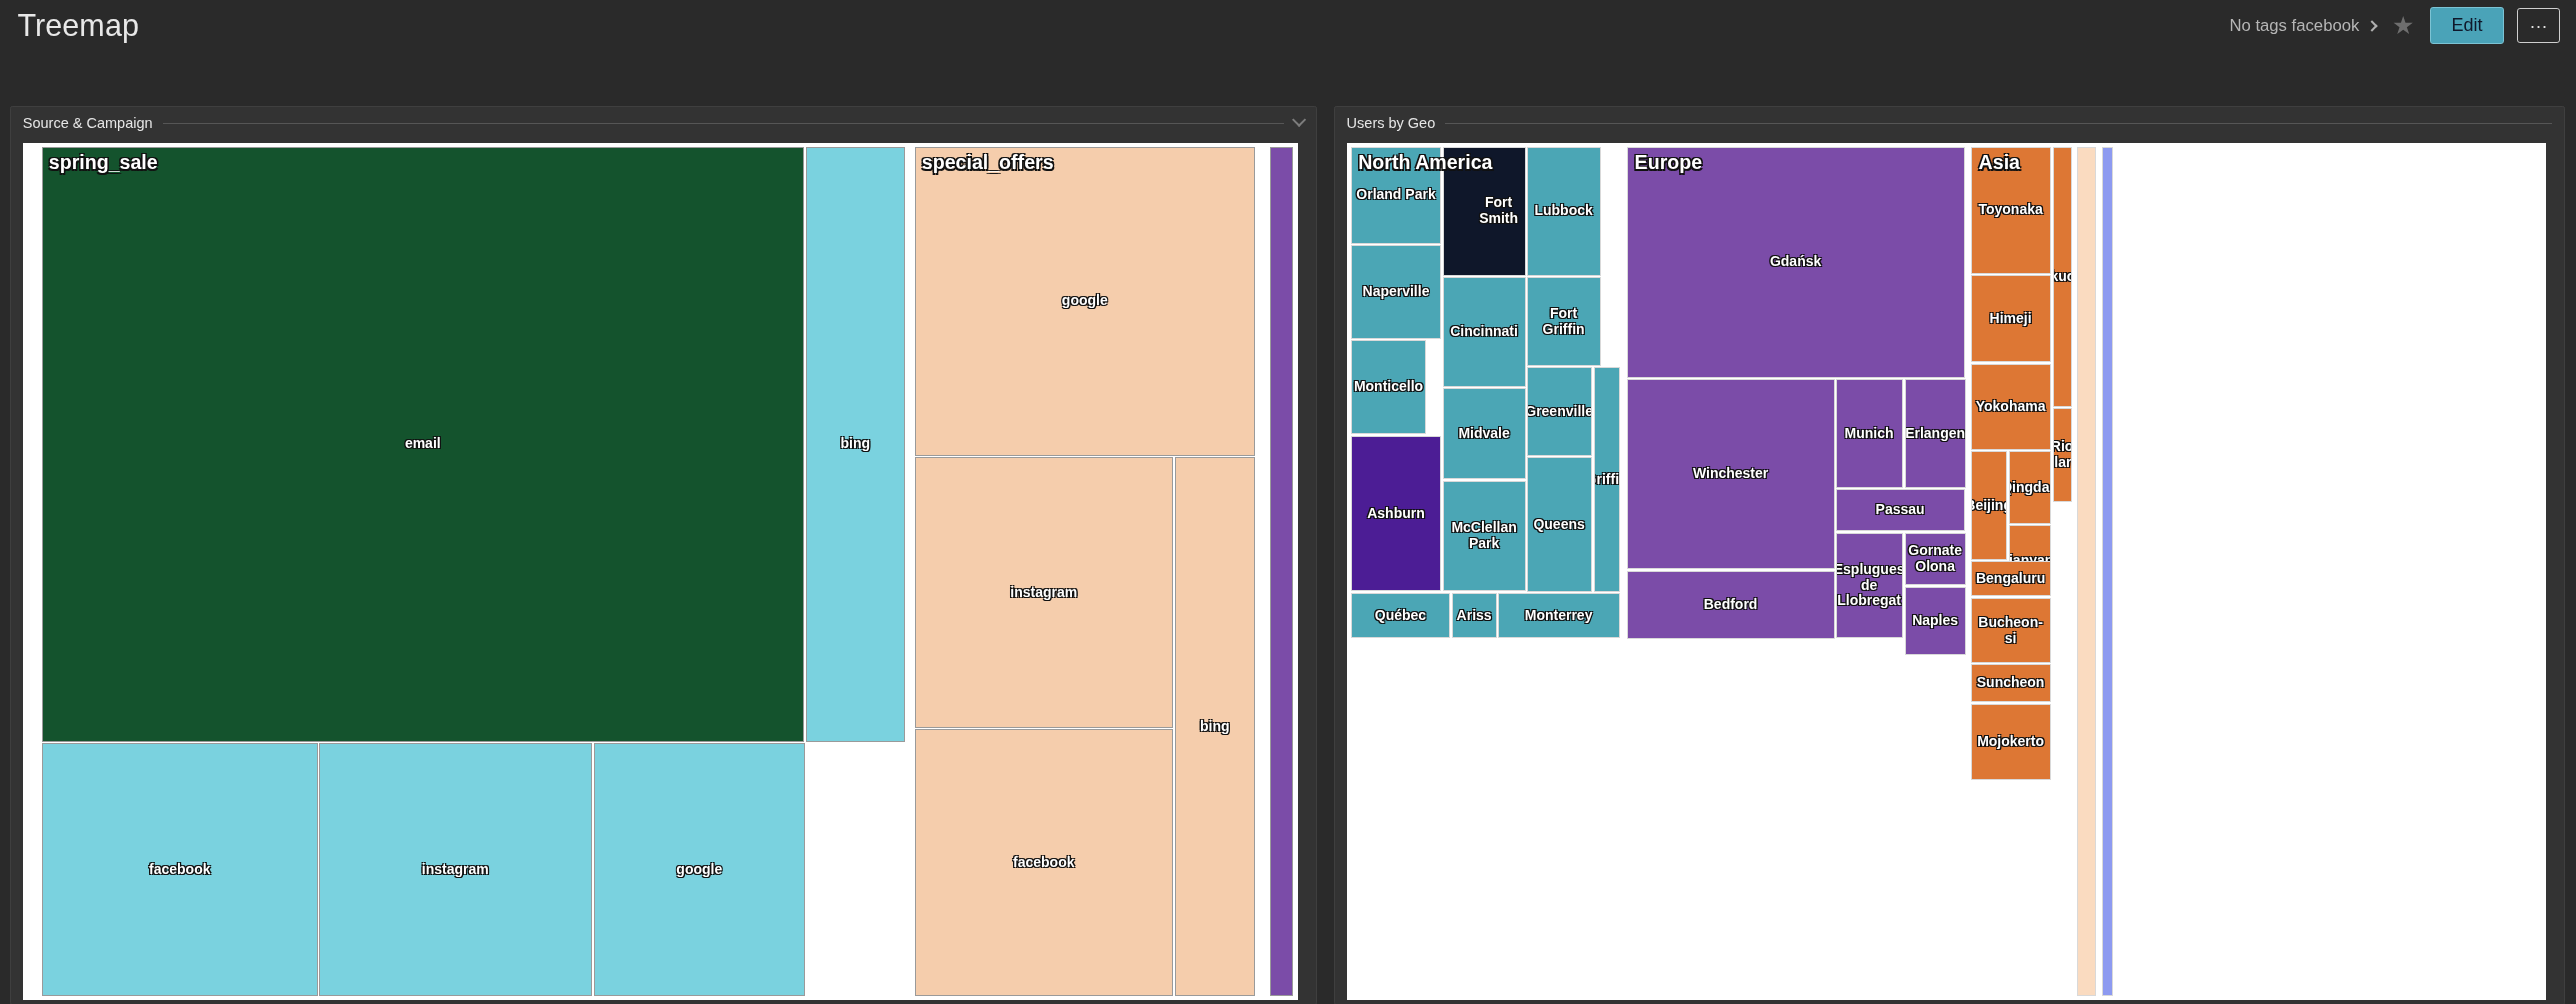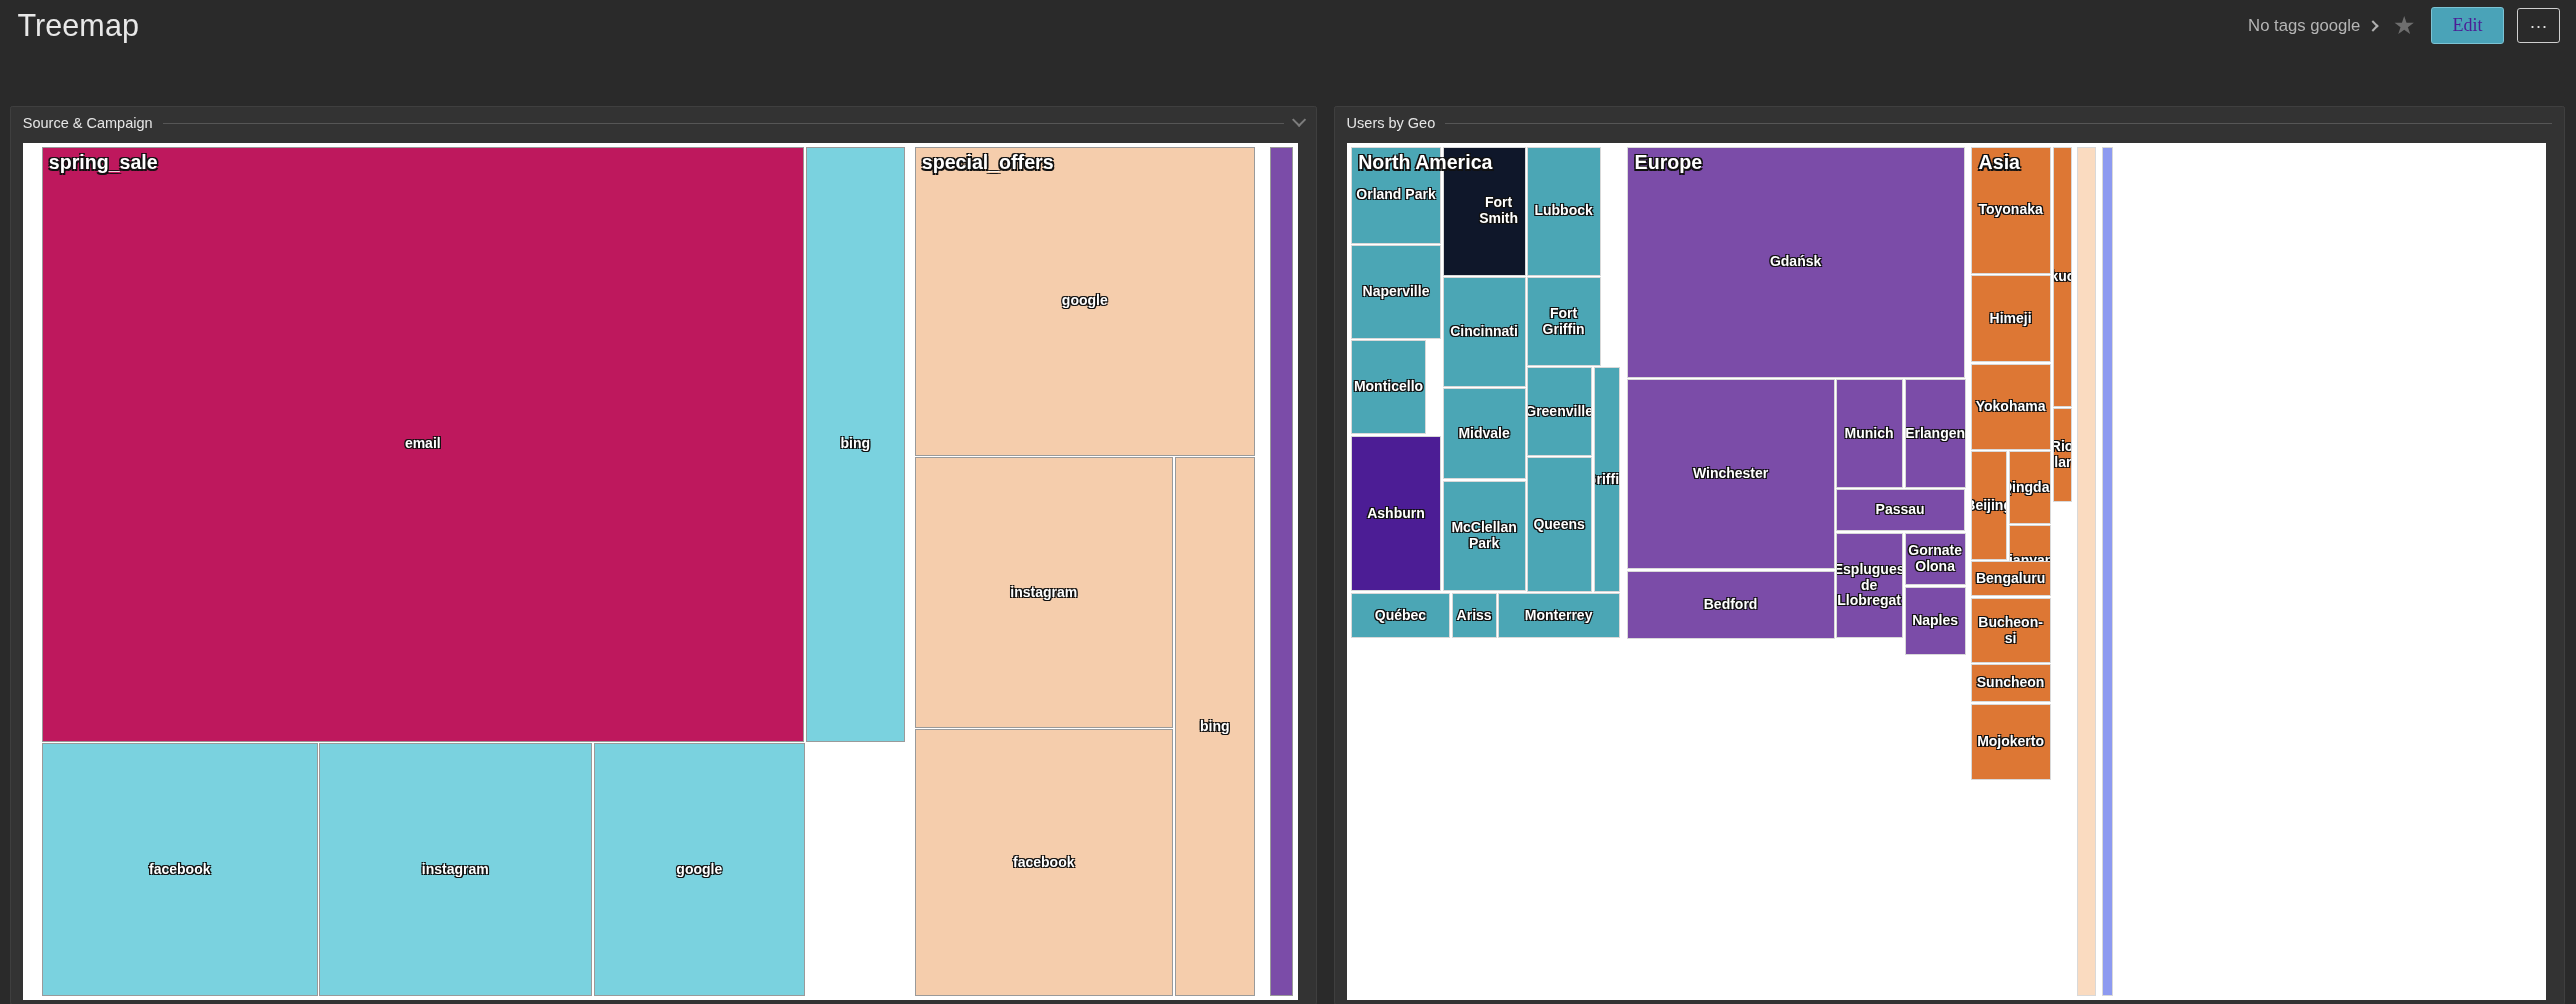--- a/index.html
+++ b/index.html
@@ -30,23 +30,23 @@
   .chev-right {
     width: 8px; height: 8px;
     border-right: 2.2px solid #b0b0b0; border-top: 2.2px solid #b0b0b0;
     transform: rotate(45deg); display: inline-block;
   }
   .star-btn {
     font-size: 25px; color: #6e6e6e; line-height: 1; cursor: pointer;
     padding: 0 2.9px;
   }
   .edit-btn {
-    background: #4aa3b8; color: #4c1d95; border: 0.7px solid #7cc3d4;
+    background: #4aa3b8; color: #0f172a; border: 0.7px solid #7cc3d4;
     font-size: 18px; padding: 7.3px 20.3px; border-radius: 2.9px; cursor: pointer;
-    font-family: Liberation Serif, serif;
+    font-family: Liberation Sans, sans-serif;
   }
   .more-btn {
     background: transparent; color: #e3e3e3; border: 0.7px solid #cfcfcf;
     font-size: 18px; padding: 7.3px 11.6px; border-radius: 2.9px; cursor: pointer;
     line-height: 1; font-family: "Liberation Sans", sans-serif;
   }
 
   
   .panel {
     position: absolute;
@@ -104,37 +104,37 @@
   .cell.lt   { border: 0.7px solid #9a9a9a; }      
   .cell.gray { border: 0.7px solid #d9d9d9; }      
 </style>
 </head>
 <body>
 
 <div class="topbar">
   <div class="page-title">Treemap</div>
   <div class="topbar-right">
     <div class="tags-btn">
-      <span>No tags google</span>
+      <span>No tags facebook</span>
       <span class="chev-right"></span>
     </div>
     <div class="star-btn">★</div>
     <button class="edit-btn">Edit</button>
     <button class="more-btn">···</button>
   </div>
 </div>
 
 <div class="panel" id="panel-left">
   <div class="panel-head">
     <div class="panel-title">Source &amp; Campaign</div>
     <div class="panel-rule"></div>
     <div class="chev-down"></div>
   </div>
   <div class="tm-canvas" id="tm-left">
-      <div class="cell lt" style="left: 19px; top: 3.6px; width: 762px; height: 595px; background: #be185d;">
+      <div class="cell lt" style="left: 19px; top: 3.6px; width: 762px; height: 595px; background: #14532d;">
         <span>email</span>
       </div>
       <div class="cell lt" style="left: 783px; top: 3.6px; width: 99px; height: 595px; background: rgb(122, 210, 223);">
         <span>bing</span>
       </div>
       <div class="cell lt" style="left: 19px; top: 600px; width: 276px; height: 253px; background: rgb(122, 210, 223);">
         <span>facebook</span>
       </div>
       <div class="cell lt" style="left: 296px; top: 600px; width: 273px; height: 253px; background: rgb(122, 210, 223);">
         <span>instagram</span>

